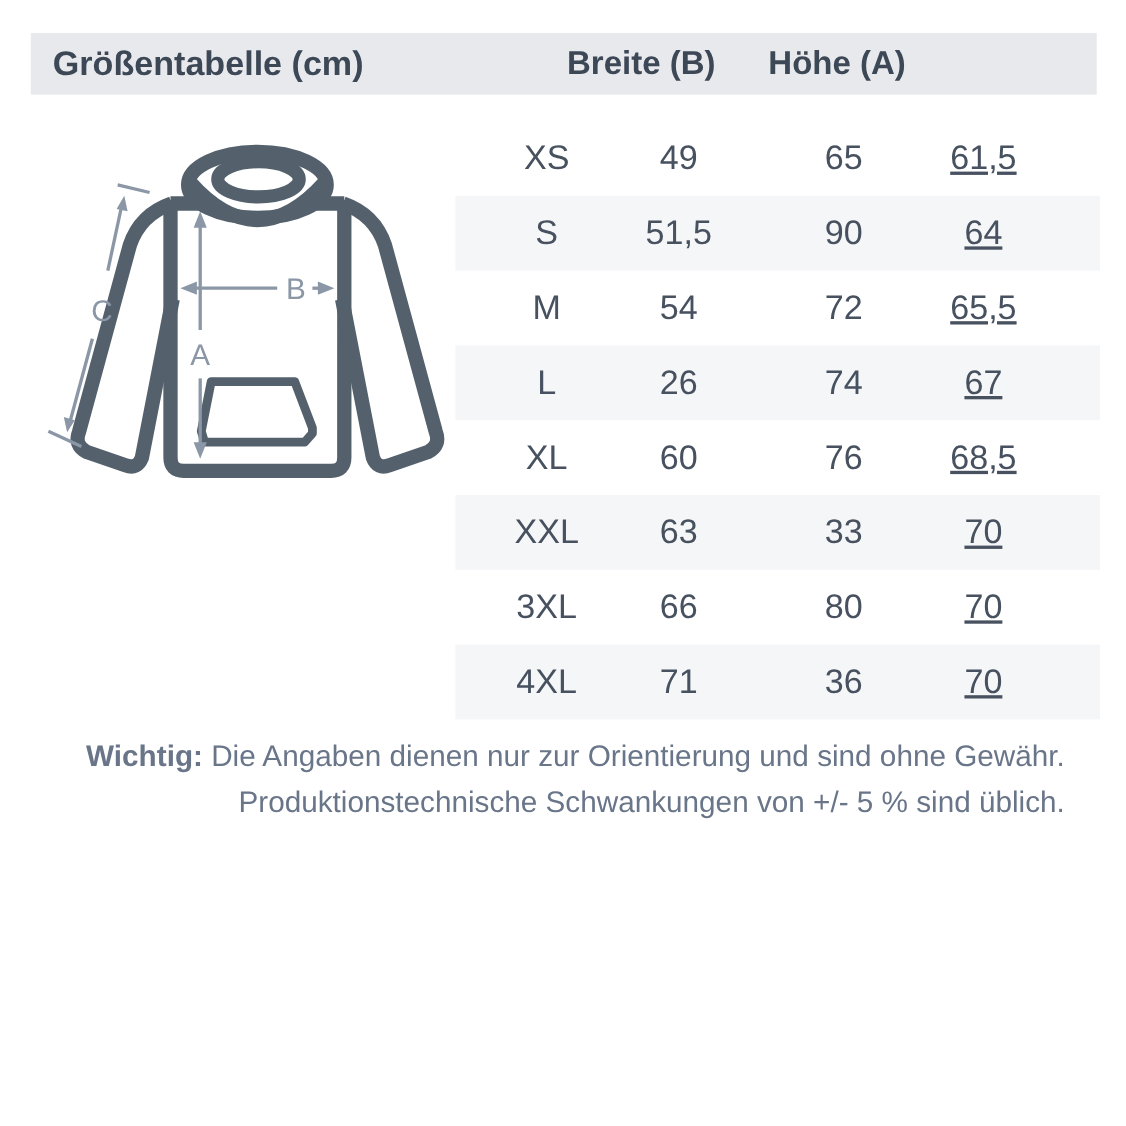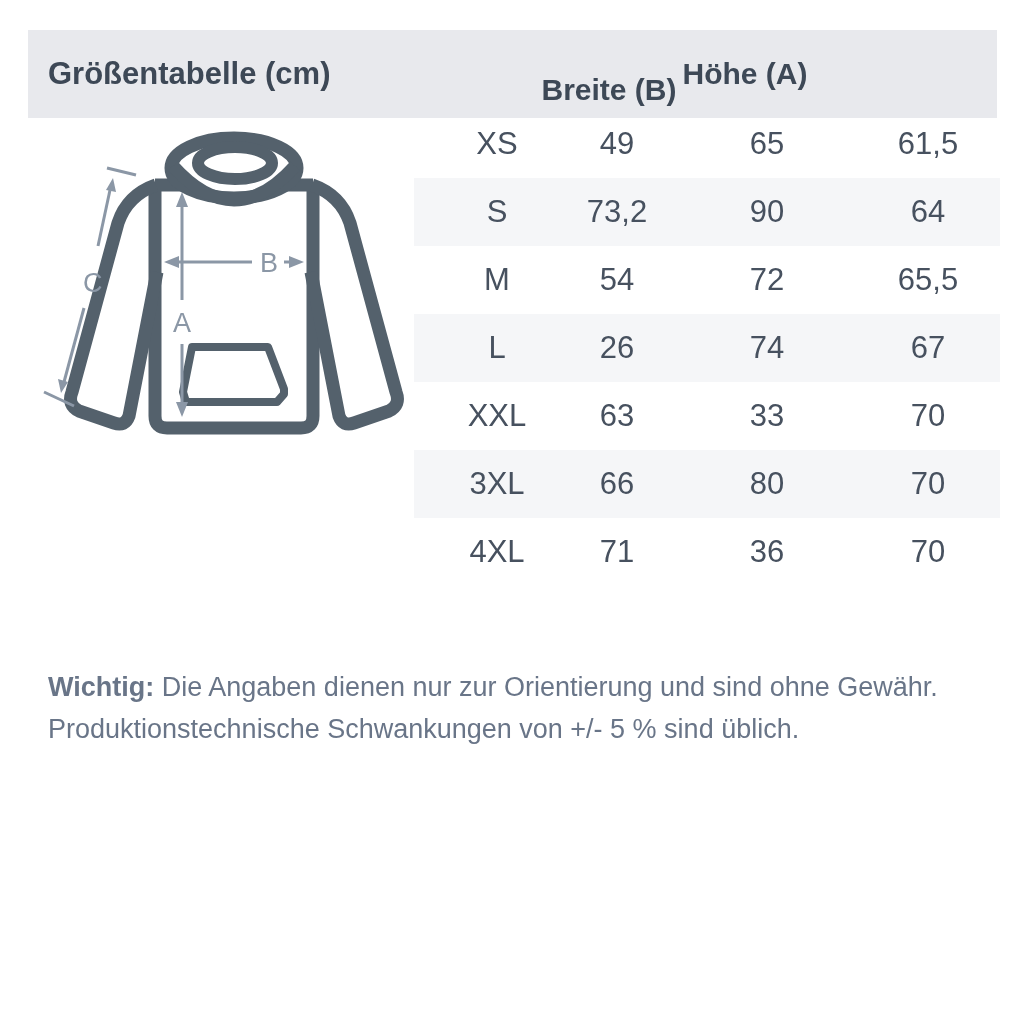--- a/index.html
+++ b/index.html
@@ -1,41 +1,41 @@
 <!DOCTYPE html>
 <html><head>
 <meta charset="utf-8">
 <style>
   html,body{margin:0;padding:0;}
   body{width:1024px;height:1024px;background:#ffffff;font-family:"Liberation Sans",sans-serif;}
   .page{position:relative;width:1024px;height:1024px;background:#ffffff;overflow:hidden;}
 
   
-  .band{position:absolute;left:28px;top:30px;width:969px;height:88px;background:#e8e9ed;}
+  .band{position:absolute;left:28px;top:30px;width:969px;height:56px;background:#e8e9ed;}
   .title{position:absolute;left:20px;top:50%;transform:translateY(-50%);
          font-size:31px;font-weight:700;color:#3d4856;white-space:nowrap;}
   .colh{position:absolute;top:50%;transform:translate(-50%,-50%);
         font-size:30px;font-weight:700;color:#3d4856;white-space:nowrap;}
-  .ch1{left:581px;margin-top:16px;} .ch2{left:717px;} .ch3{left:877px;}
+  .ch1{left:555px;} .ch2{left:733px;} .ch3{left:877px;}
 
   
   .hoodie{position:absolute;left:30px;top:130px;width:390px;height:350px;}
   .dim-label{font-family:"Liberation Sans",sans-serif;font-size:27px;fill:#8b97a6;font-weight:500;}
 
   
   .table{position:absolute;left:414px;top:110px;width:586px;text-align:center;}
   .row{position:relative;height:68px;}
   .row:nth-child(even){background:#f5f6f8;}
   .cell{position:absolute;top:50%;transform:translate(-50%,-50%);
         font-size:31px;color:#47515f;white-space:nowrap;}
-  .c1{left:83px;} .c2{left:203px;} .c3{left:353px;} .c4{left:514px;}
+  .c1{left:83px;} .c2{left:203px;} .c3{left:353px;} .c4{left:480px;text-decoration:underline;}
 
   
   .footer{position:absolute;left:48px;top:666px;width:920px;
-          font-size:27px;line-height:42px;color:#697588;}
+          font-size:27px;line-height:42px;color:#697588;text-align:right;}
   .footer .bold{font-weight:700;}
 </style>
 </head>
 <body>
 
 <div class="page">
 
   <div class="band">
     <div class="title">Größentabelle (cm)</div>
     <div class="colh ch1">Breite (B)</div>
@@ -89,35 +89,41 @@
 
   <div class="table">
     <div class="row">
       <span class="cell c1">XS</span>
       <span class="cell c2">49</span>
       <span class="cell c3">65</span>
       <span class="cell c4">61,5</span>
     </div>
     <div class="row">
       <span class="cell c1">S</span>
-      <span class="cell c2">73,2</span>
+      <span class="cell c2">51,5</span>
       <span class="cell c3">90</span>
       <span class="cell c4">64</span>
     </div>
     <div class="row">
       <span class="cell c1">M</span>
       <span class="cell c2">54</span>
       <span class="cell c3">72</span>
       <span class="cell c4">65,5</span>
     </div>
     <div class="row">
       <span class="cell c1">L</span>
       <span class="cell c2">26</span>
       <span class="cell c3">74</span>
       <span class="cell c4">67</span>
+    </div>
+    <div class="row">
+      <span class="cell c1">XL</span>
+      <span class="cell c2">60</span>
+      <span class="cell c3">76</span>
+      <span class="cell c4">68,5</span>
     </div>
     <div class="row">
       <span class="cell c1">XXL</span>
       <span class="cell c2">63</span>
       <span class="cell c3">33</span>
       <span class="cell c4">70</span>
     </div>
     <div class="row">
       <span class="cell c1">3XL</span>
       <span class="cell c2">66</span>

